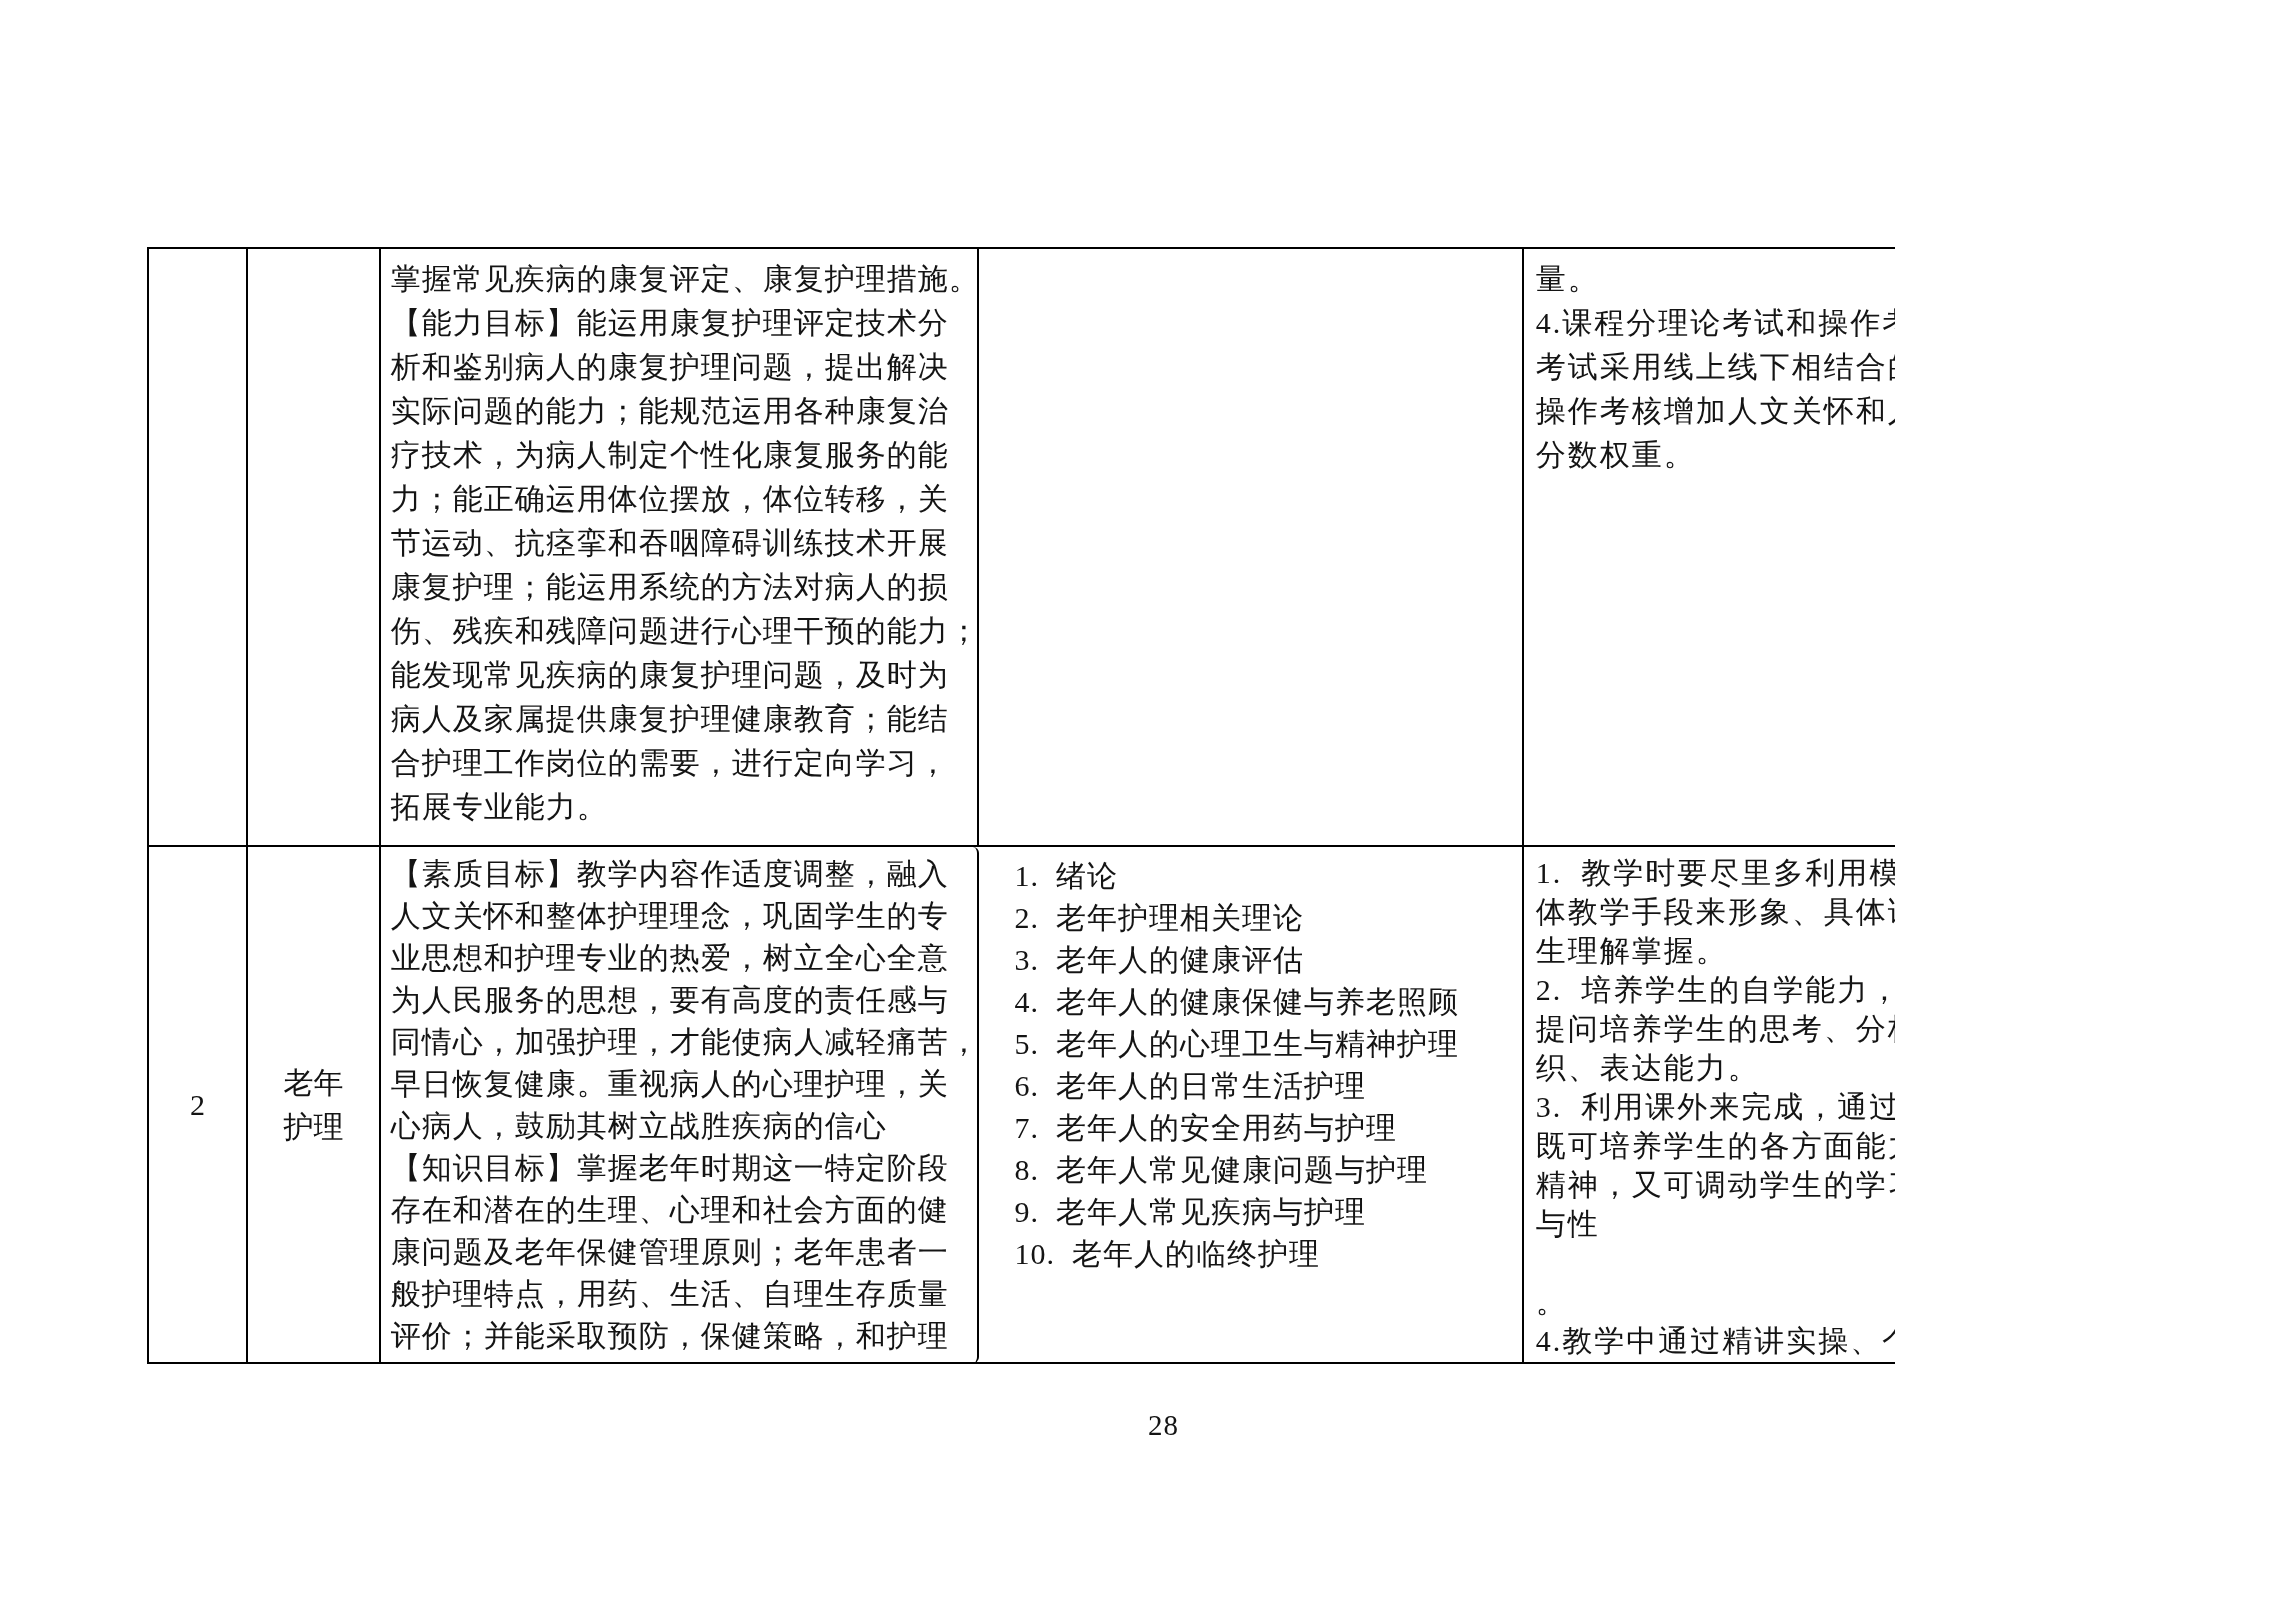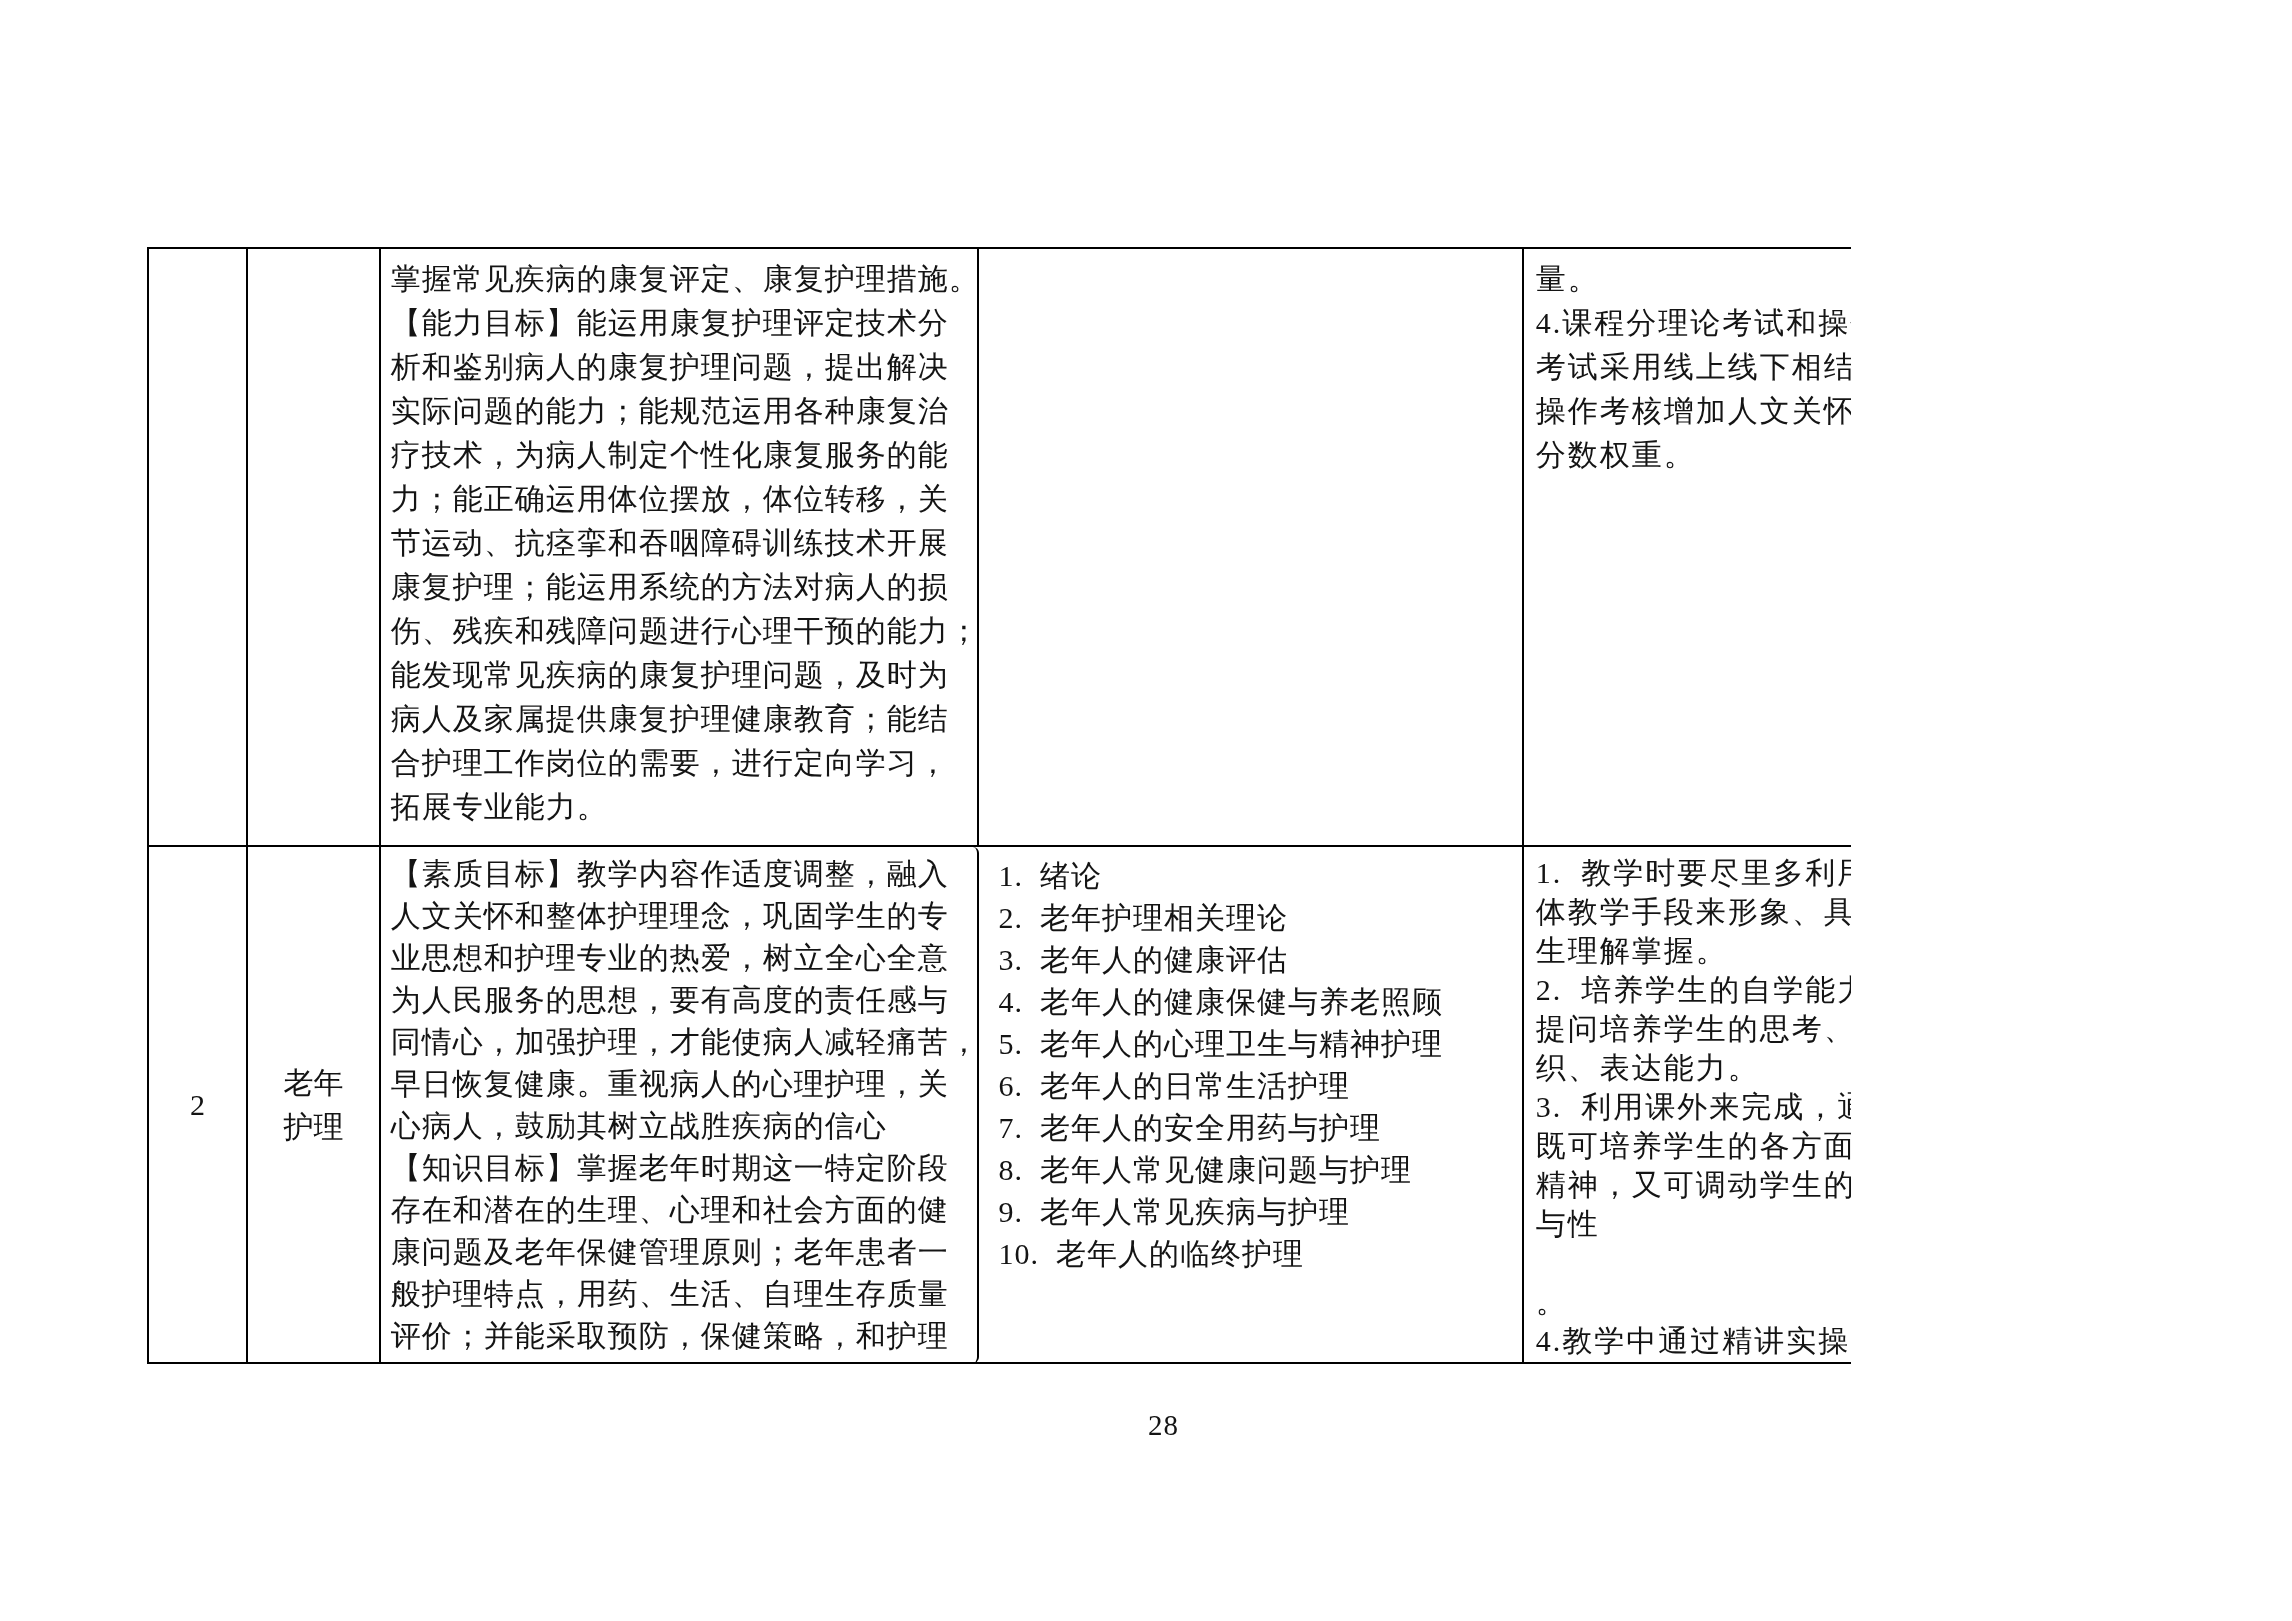--- a/index.html
+++ b/index.html
@@ -8,20 +8,21 @@
     background: #ffffff;
   }
   .page {
     position: relative;
     width: 1851px;
     height: 1621px;
     background: #ffffff;
     font-family: "Liberation Serif", "DejaVu Serif", serif;
     color: #141414;
     overflow: hidden;
+    padding-left: 44px;
   }
   .table {
     position: absolute;
     left: 147px;
     top: 247px;
     width: 1952px;
     height: 1113px;
     display: grid;
     grid-template-columns: 99px 133px 598px 545px 577px;
     grid-template-rows: 598px 516px;
@@ -52,21 +53,21 @@
   }
   .cell.content {
     padding: 9.8px 3.9px 0 19.6px;
     letter-spacing: 1px;
   }
   .cell.methods {
     padding: 7.8px 3.9px 0 11.8px;
     letter-spacing: 2px;
   }
   .r2.obj { line-height: 42px; padding-top: 5.9px; border-radius: 6px; }
-  .r2.content { line-height: 42px; padding-top: 7.8px; }
+  .r2.content { line-height: 42px; padding-top: 7.8px; margin-left: 16px; }
   .r2.methods { line-height: 39px; padding-top: 5.9px; border-radius: 10px; }
   .page-number {
     position: absolute;
     top: 1409px;
     left: 17px;
     width: 2293px;
     text-align: center;
     font-size: 29px;
     letter-spacing: 1px;
   }

